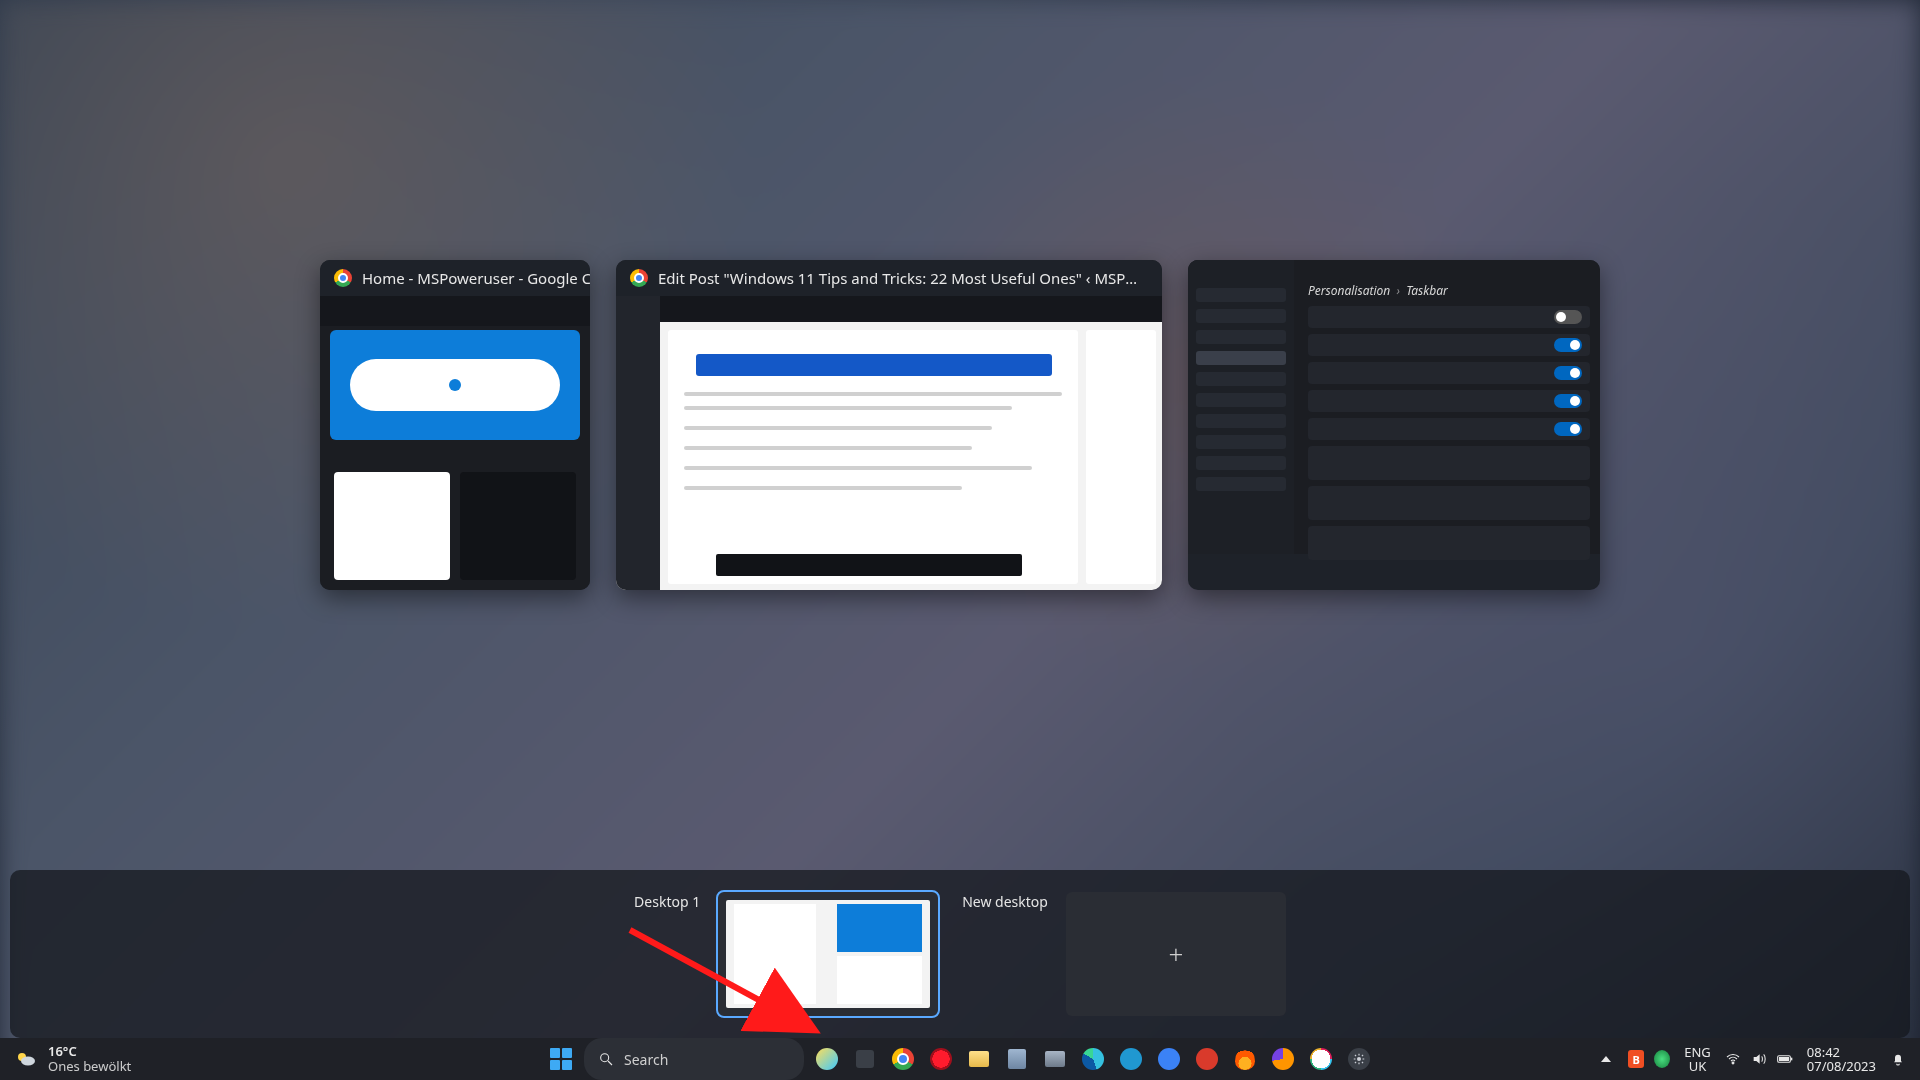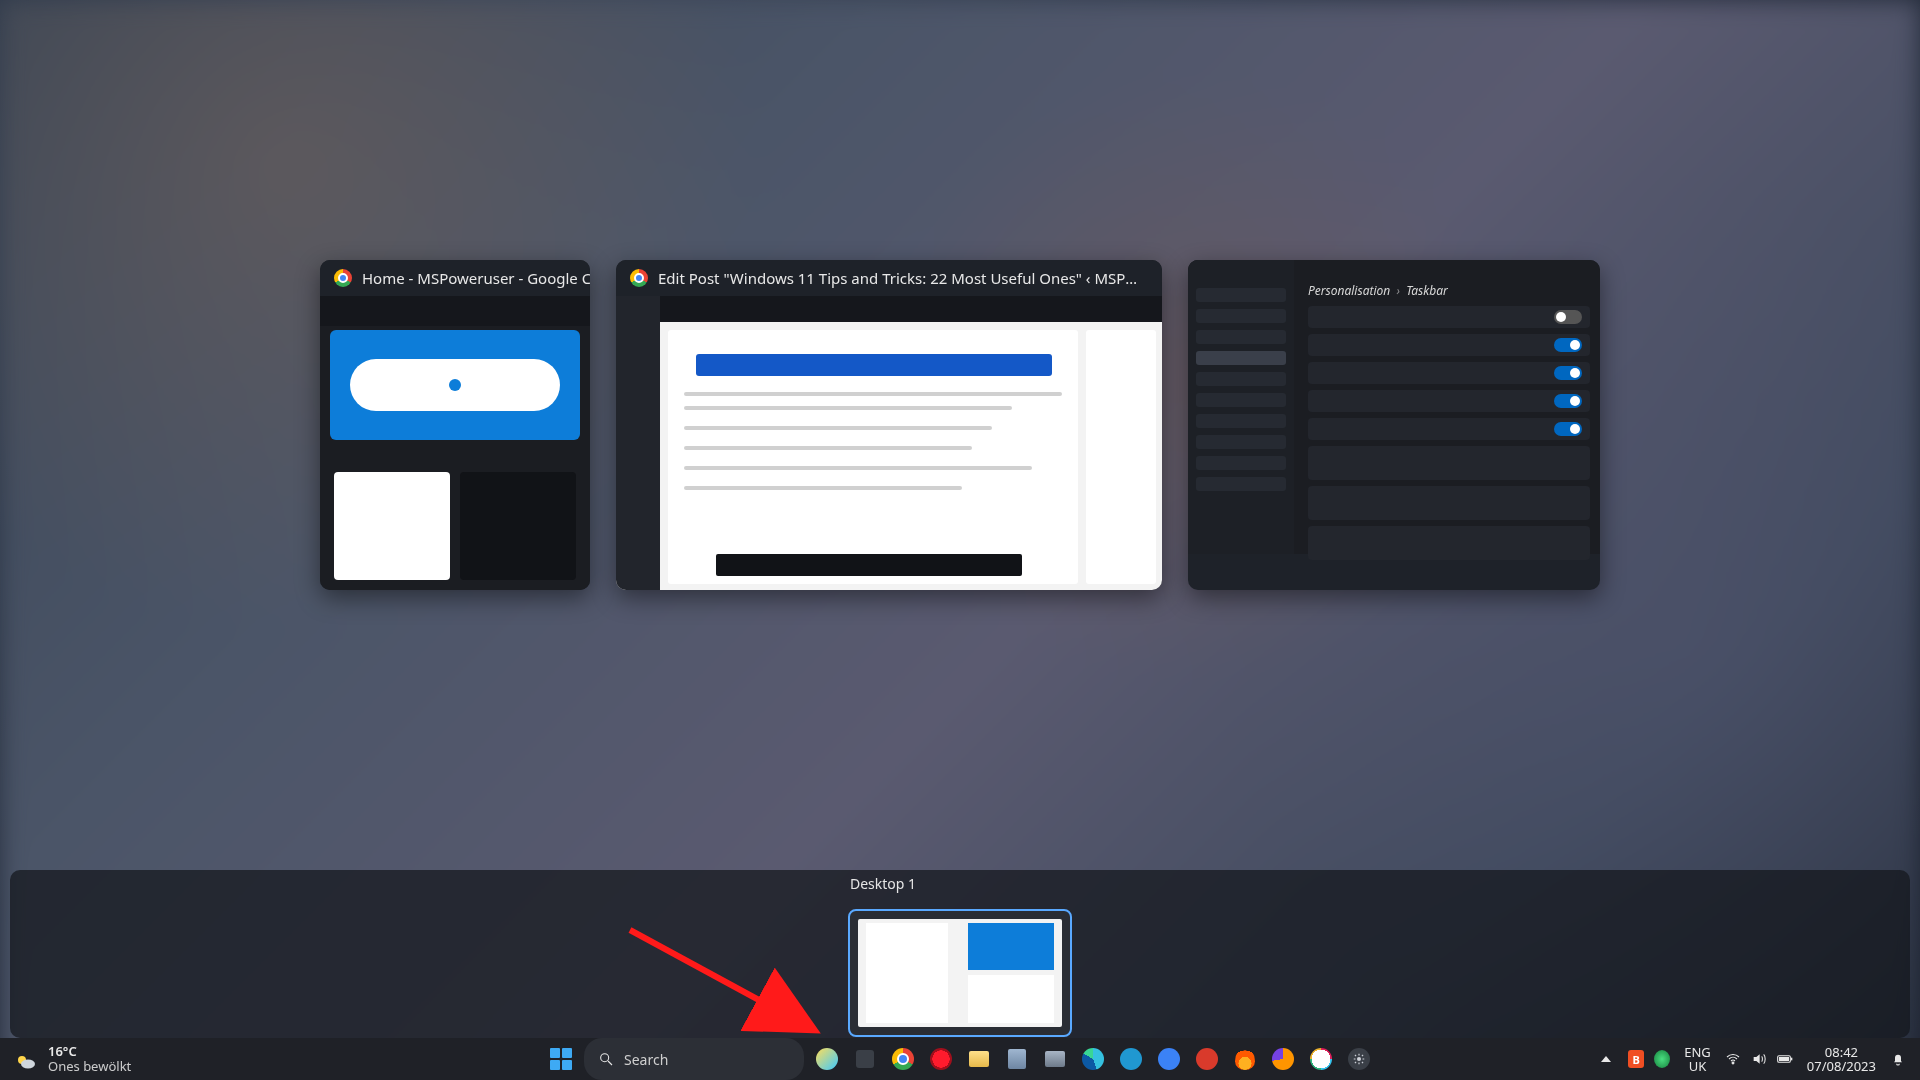--- a/index.html
+++ b/index.html
@@ -74,46 +74,46 @@
   position:relative; }
 .chrome-circ::after{ content:""; position:absolute; inset:4px; background:#4285f4; border:2px solid #fff; border-radius:50%; }
 .gear-ico { width:18px; height:18px; }
 
 
 .desk-strip {
   position:absolute; left:10px; right:10px; bottom:42px; height:168px;
   background: rgba(20,22,28,.72); border-radius:10px;
   display:flex; align-items:center; justify-content:center; gap:24px;
 }
-.desk-col { display:flex; flex-direction:column; gap:18px; }
+.desk-col { display:flex; flex-direction:row; gap:18px; }
 .desk-label { color:#e5e5e5; font-size:14px; }
 .desk-thumb { width:220px; height:124px; border-radius:6px; background:#2a2d34; position:relative; overflow:hidden; }
 .desk-thumb.sel { outline:2px solid #5aa9ff; }
 .desk-mini { position:absolute; inset:8px; background:#f3f3f3; border-radius:2px; }
 .plus { position:absolute; inset:0; display:flex; align-items:center; justify-content:center; color:#cfcfcf; font-size:26px; font-weight:300; }
 
 
 .arrow { position:absolute; left:620px; bottom:40px; pointer-events:none; }
 
 
 .taskbar {
   position:absolute; left:0; right:0; bottom:0; height:42px;
   background:#1f2127; display:flex; align-items:center;
 }
-.weather { display:flex; align-items:flex-end; gap:10px; color:#e8e8e8; margin-left:14px; font-size:13px; line-height:1.15;}
+.weather { display:flex; align-items:center; gap:10px; color:#e8e8e8; margin-left:14px; font-size:13px; line-height:1.15;}
 .weather .ico { width:24px; height:24px; }
 .tb-center { position:absolute; left:50%; transform:translateX(-50%); display:flex; align-items:center; gap:8px; }
 .tb-icon { width:30px; height:30px; border-radius:6px; display:flex; align-items:center; justify-content:center; }
 .search {
   display:flex; align-items:center; gap:10px; width:220px; height:42px;
   background:#2c2f36; border-radius:18px; color:#cfcfcf; padding:3px 14px; font-size:14px;
 }
 .tray { margin-left:auto; margin-right:14px; display:flex; align-items:center; gap:14px; color:#e8e8e8; font-size:13px; }
 .tray .lang { line-height:1.1; text-align:center; }
-.tray .clock { line-height:1.1; text-align:center; }
+.tray .clock { line-height:1.1; text-align:left; }
 .tray-icons { display:flex; align-items:center; gap:10px; }
 .tri { width:16px; height:16px; display:flex; align-items:center; justify-content:center; }
 
 .pill-red    { width:22px; height:22px; border-radius:50%; background:#d93a2b; }
 .pill-navy   { width:22px; height:22px; border-radius:50%; background:#2098d1; }
 .pill-blue2  { width:22px; height:22px; border-radius:50%; background:#3b82f6; }
 .sq-yellow   { width:20px; height:16px; background:linear-gradient(#ffe08a,#e6b84a); border-radius:2px; }
 .sq-gray     { width:20px; height:16px; background:linear-gradient(#a8b5c5,#6d7a8a); border-radius:2px; }
 .sq-calc     { width:18px; height:20px; background:linear-gradient(#9fb6d0,#6e86a3); border-radius:2px; }
 .sq-dark     { width:18px; height:18px; background:#3a3f47; border-radius:3px; }
@@ -233,20 +233,26 @@
     <div class="desk-label">Desktop 1</div>
     <div class="desk-thumb sel">
       <div class="desk-mini">
         <div style="position:absolute;left:8px;top:4px;bottom:4px;width:40%;background:#fff;"></div>
         <div style="position:absolute;right:8px;top:4px;width:42%;height:44%;background:#0d7dd9;"></div>
         <div style="position:absolute;right:8px;bottom:4px;width:42%;height:44%;background:#fff;"></div>
       </div>
 
     </div>
   </div>
+  <div class="desk-col">
+    <div class="desk-label">New desktop</div>
+    <div class="desk-thumb">
+      <div class="plus">+</div>
+    </div>
+  </div>
 </div>
 
 <svg class="arrow" width="220" height="120" viewBox="0 0 220 120">
   <defs>
       <marker id="ah" markerWidth="12" markerHeight="12" refX="9" refY="6" orient="auto">
     <path d="M0,0 L12,6 L0,12 Z" fill="#ff1a1a"></path>
       </marker>
     </defs>
   <line x1="10" y1="10" x2="185" y2="105" stroke="#ff1a1a" stroke-width="6" marker-end="url(#ah)"></line>
 </svg>

